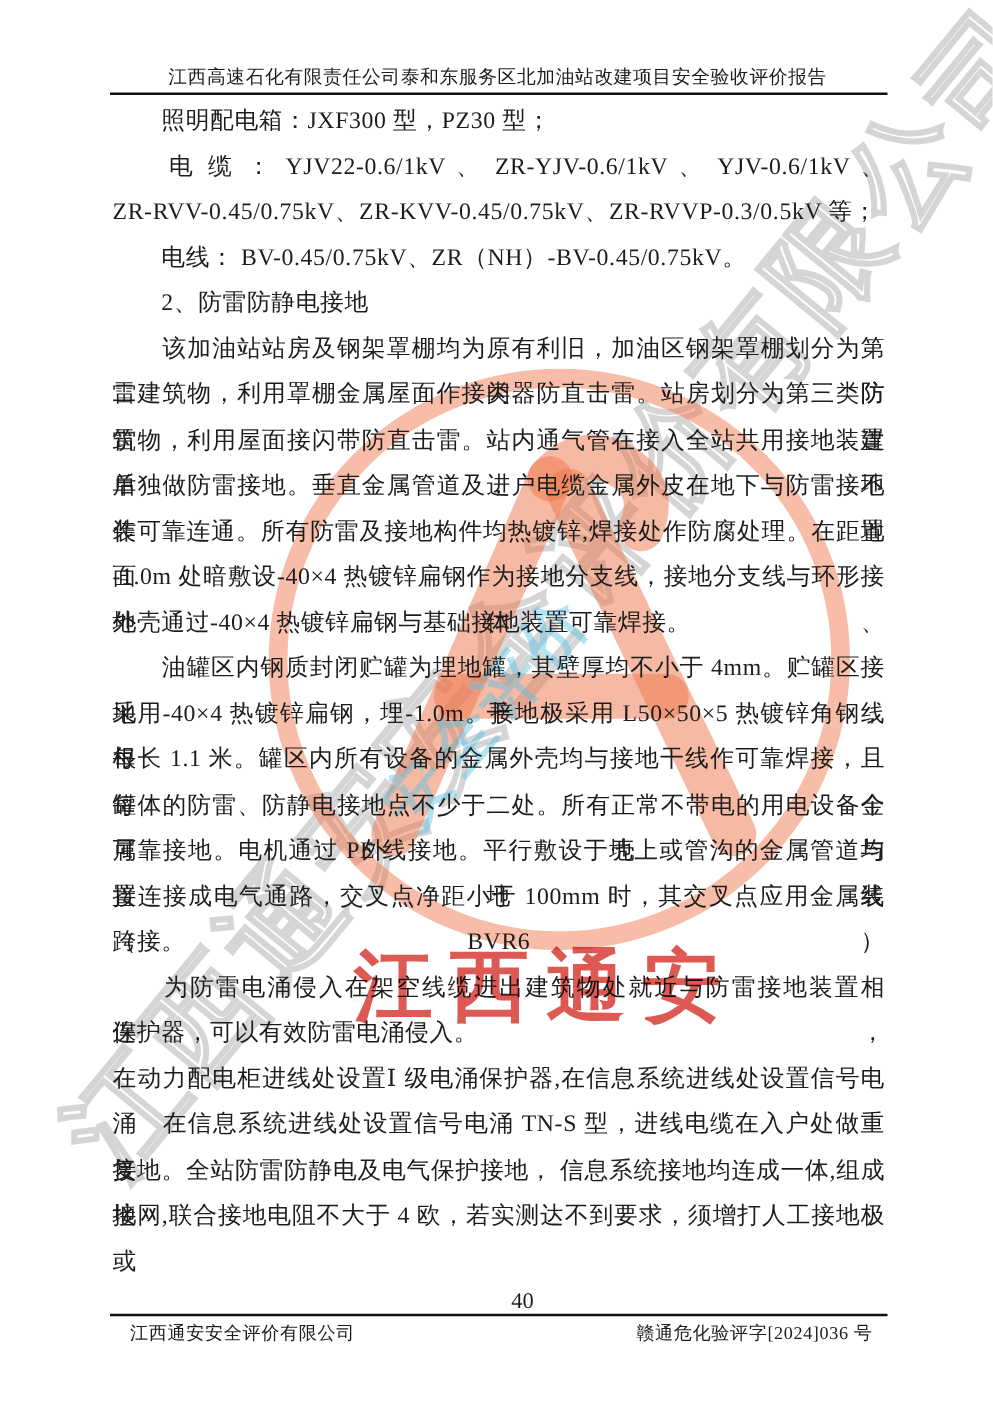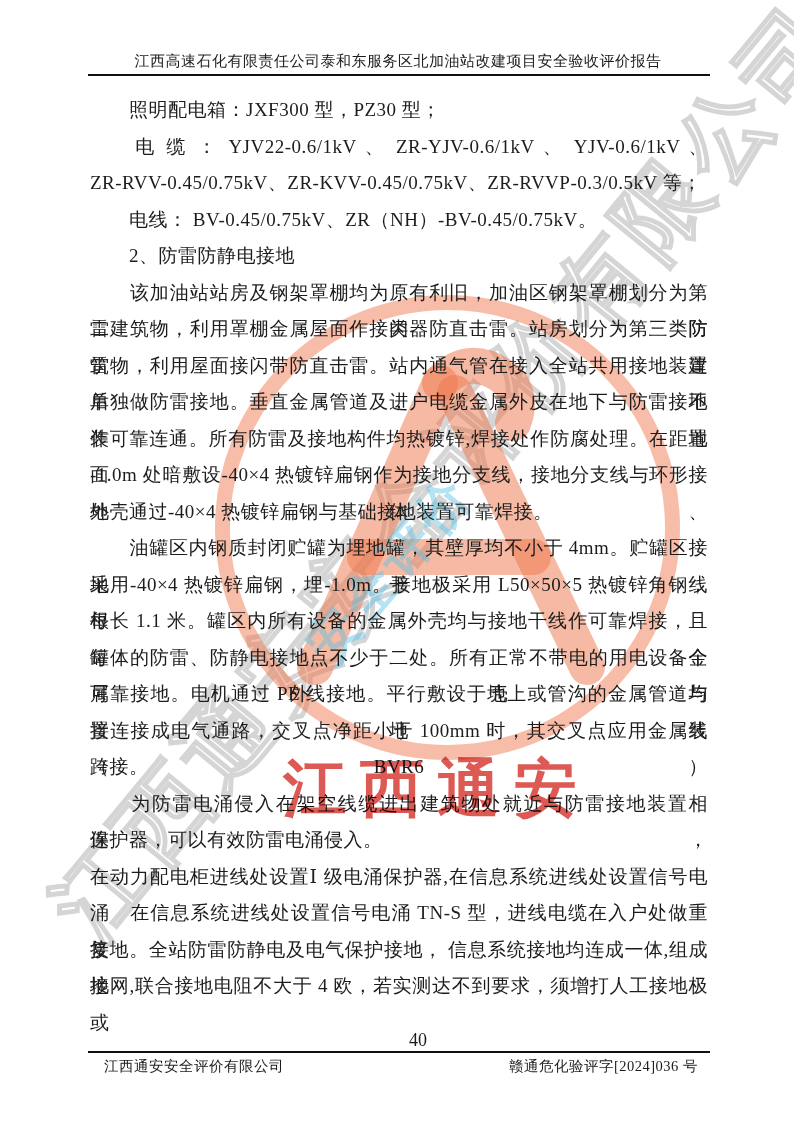--- a/index.html
+++ b/index.html
@@ -14,21 +14,21 @@
     position:absolute;top:52px;left:90px;width:616px;
     font-size:15px;letter-spacing:.5px;text-align:center;white-space:nowrap;
     z-index:4;
   }
   .header-rule{
     position:absolute;top:74px;left:88px;width:622px;height:2px;
     background:#111;z-index:4;
   }
   
   .body-text{
-    position:absolute;top:92px;left:90px;width:618px;z-index:2;
+    position:absolute;top:79px;left:90px;width:618px;z-index:2;
   }
   .bl{
     height:36.5px;line-height:36.5px;font-size:19px;letter-spacing:.5px;
     white-space:nowrap;overflow:visible;
   }
   .bl.st{
     white-space:normal;text-align:justify;text-align-last:justify;
     text-justify:inter-character;
   }
   

